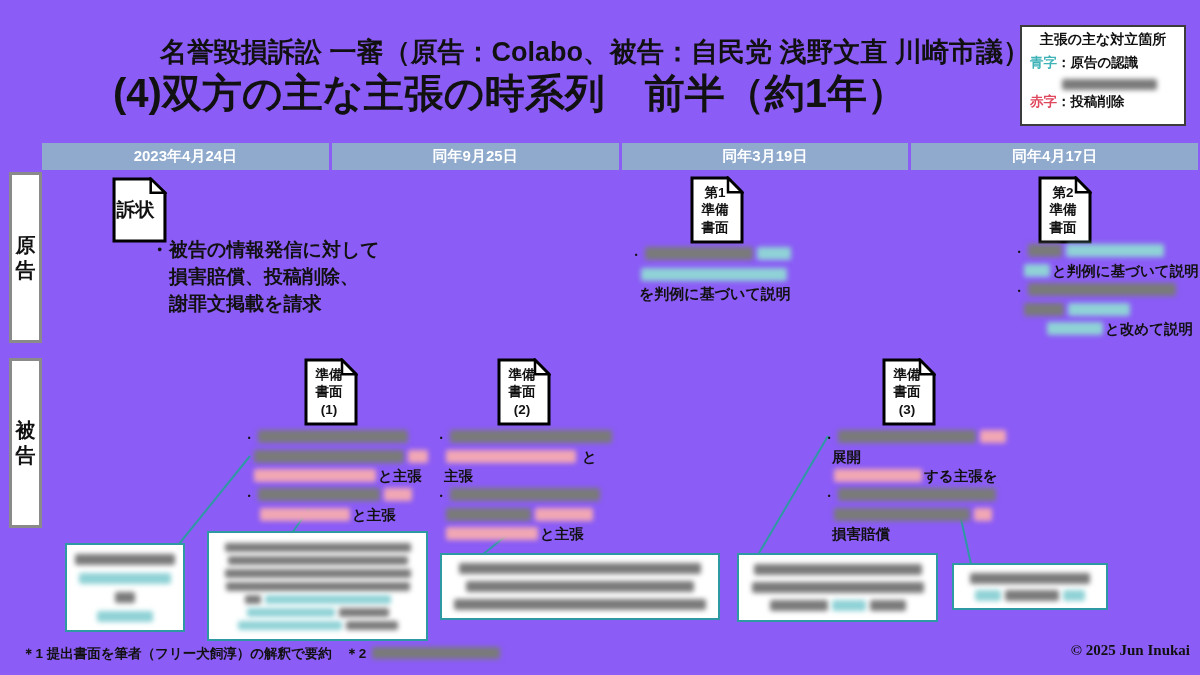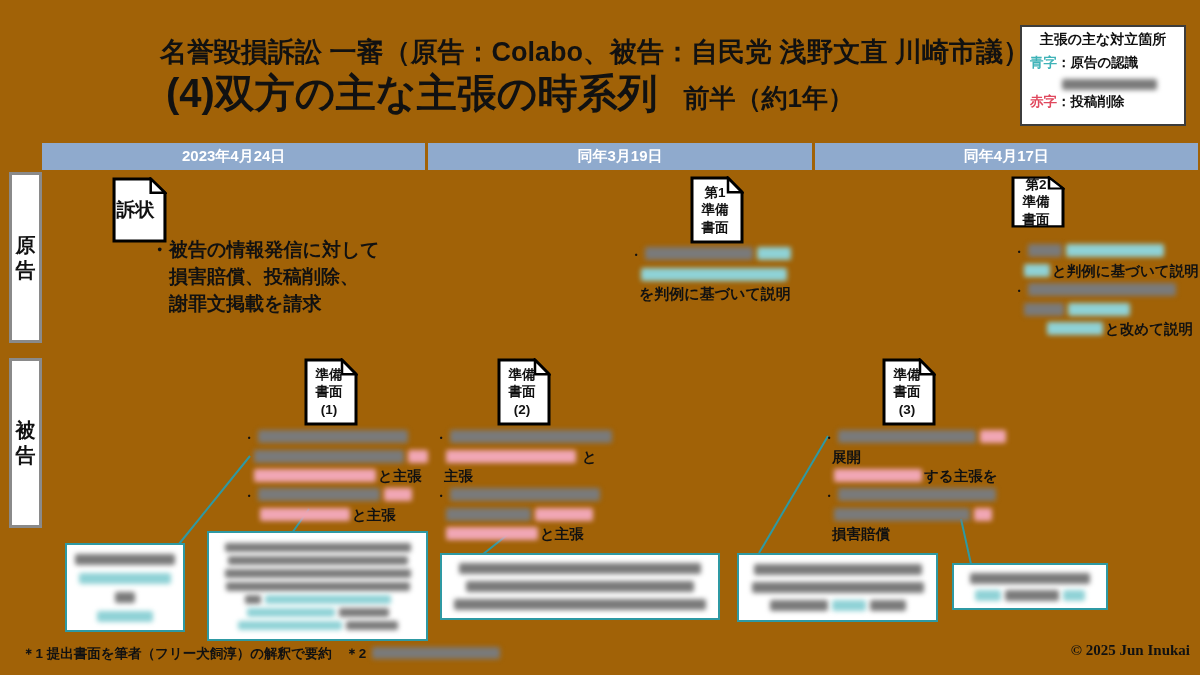--- a/index.html
+++ b/index.html
@@ -3,29 +3,29 @@
 <meta charset="utf-8">
 <style>
   :root{
     --teal:#2e99a3; --teal-text:#3fb3b8; --red-text:#e0485e;
     --header-blue:#8faacd; --redact-dark:#7a7a7a; --redact-red:#f1a6b4;
     --redact-teal:#8fd2d6; --label-border:#8a8a8a;
   }
   html,body{margin:0;padding:0;background:#fff;}
   .canvas{
     position:relative; width:1200px; height:675px; overflow:hidden;
-    background:#a16207; font-family:"Liberation Sans","DejaVu Sans",sans-serif; color:#111;
+    background:#8b5cf6; font-family:"Liberation Sans","DejaVu Sans",sans-serif; color:#111;
   }
   .pre{white-space:pre-line;}
   
   .title1{position:absolute; left:0; right:10px; top:34px; text-align:center;
     font-size:27px; font-weight:bold; letter-spacing:0;}
   .title2{position:absolute; left:0; right:180px; top:66px; text-align:center;
     font-size:40px; font-weight:bold;}
-  .title2 .suffix{font-size:26px;}
+  .title2 .suffix{font-size:40px;}
   
   .legend{position:absolute; left:1020px; top:25px; width:166px; height:101px;
     border:2px solid #3c3c3c; background:#fff; box-sizing:border-box; padding:4px 8px;}
   .legend-title{text-align:center; font-size:14px; font-weight:bold;}
   .legend-row{font-size:13.5px; font-weight:bold; margin-top:5px; white-space:nowrap;}
   .legend-redacted{margin:3px 0 0 30px; height:13px;}
   .teal-text{color:var(--teal-text);}
   .red-text{color:var(--red-text);}
   
   .dates{position:absolute; left:42px; top:143px; width:1156px; height:27px;
@@ -78,20 +78,21 @@
 
   <div class="legend">
     <div class="legend-title">主張の主な対立箇所</div>
     <div class="legend-row"><span class="teal-text">青字</span><span>：原告の認識</span></div>
     <div class="legend-redacted"><i class="rd d h11" style="width:95px"></i></div>
     <div class="legend-row"><span class="red-text">赤字</span><span>：投稿削除</span></div>
   </div>
 
   <div class="dates">
     <div class="date-cell">2023年4月24日</div>
+    <div class="date-cell">同年9月25日</div>
     <div class="date-cell">同年3月19日</div>
     <div class="date-cell">同年4月17日</div>
   </div>
 
   <div class="row-label pre" style="top:172px; height:171px;">原
 告</div>
   <div class="row-label pre" style="top:358px; height:170px;">被
 告</div>
 
   <svg class="connectors" width="1200" height="675">
@@ -111,21 +112,21 @@
   </div>
   <div class="doc" style="left:690px; top:176px; width:54px; height:68px;">
     <svg viewBox="0 0 54 67" preserveAspectRatio="none">
         <path d="M2,2 H38 L52,16 V65 H2 Z" fill="#fff" stroke="#000" stroke-width="3"></path>
         <polygon points="38,2 52,16 38,16" fill="#fff" stroke="#000" stroke-width="2.5"></polygon>
       </svg>
     <div class="doc-label pre">第1
 準備
 書面</div>
   </div>
-  <div class="doc" style="left:1011px; top:176px; width:54px; height:52px;">
+  <div class="doc" style="left:1038px; top:176px; width:54px; height:68px;">
     <svg viewBox="0 0 54 67" preserveAspectRatio="none">
         <path d="M2,2 H38 L52,16 V65 H2 Z" fill="#fff" stroke="#000" stroke-width="3"></path>
         <polygon points="38,2 52,16 38,16" fill="#fff" stroke="#000" stroke-width="2.5"></polygon>
       </svg>
     <div class="doc-label pre">第2
 準備
 書面</div>
   </div>
   <div class="doc" style="left:304px; top:358px; width:54px; height:68px;">
     <svg viewBox="0 0 54 67" preserveAspectRatio="none">

